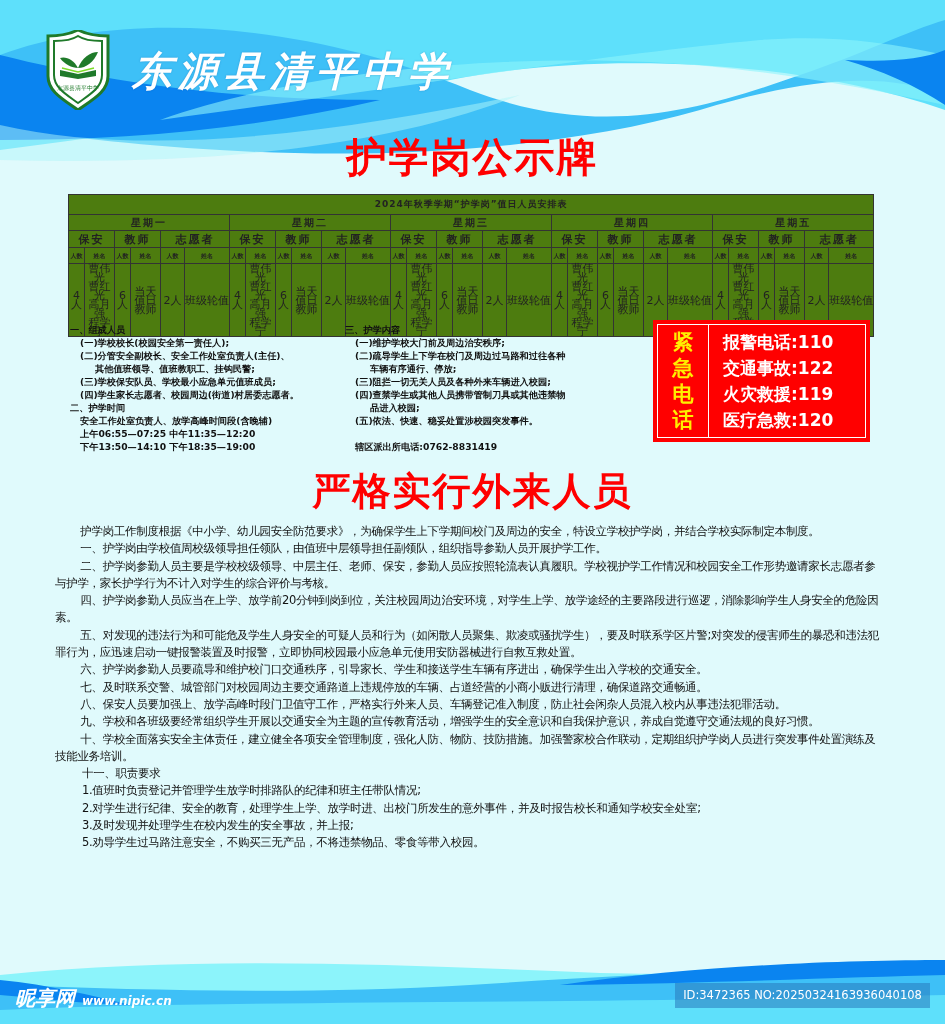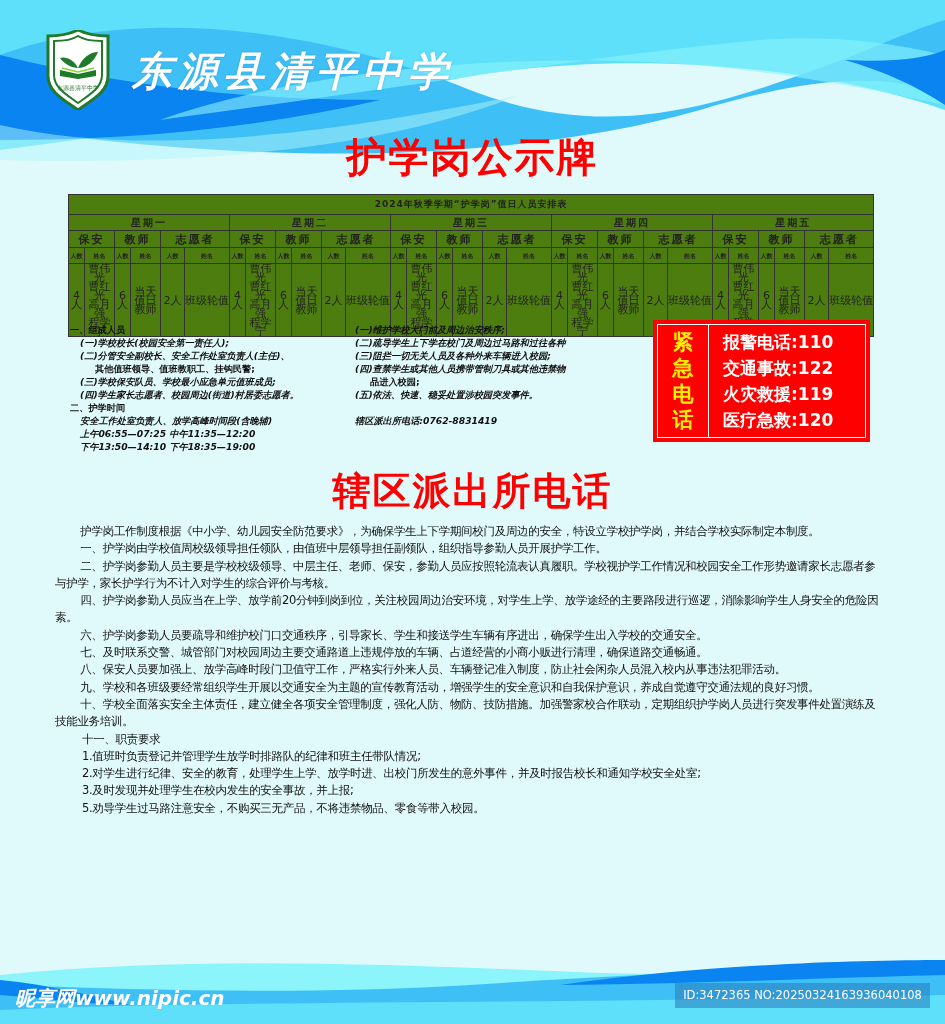--- a/index.html
+++ b/index.html
@@ -41,21 +41,21 @@
   .schedule .role-cell { height: 17px; font-size: 11px; font-weight: bold; letter-spacing: 2px; }
   .schedule .sub-cell { height: 16px; font-size: 6px; font-weight: bold; }
   .schedule .data-cell { height: 43px; font-size: 11px; }
   .names { white-space: pre-line; }
 
   
   .info { position: absolute; z-index: 2; font-size: 9.2px; font-weight: bold; line-height: 13px; color: #111; }
   .info-left { left: 70px; top: 323px; width: 280px; }
   .info-mid { left: 345px; top: 323px; width: 300px; }
   .info-line { white-space: nowrap; }
-  .ind1 { padding-left: 10px; font-style: italic; }
+  .ind1 { padding-left: 10px; }
   .ind2 { padding-left: 25px; }
   .gap { height: 13px; }
 
   .emergency {
     position: absolute; left: 653px; top: 320px; width: 217px; height: 122px; z-index: 2;
     background: #f00; padding: 4px;
   }
   .emergency-inner {
     border: 1px solid #fff; width: 100%; height: 100%; display: flex;
   }
@@ -74,21 +74,21 @@
     position: absolute; left: 55px; top: 523px; width: 830px; z-index: 2;
     font-size: 11.5px; font-weight: normal; line-height: 17.3px; color: #111; letter-spacing: -0.3px;
   }
   .rules p { text-indent: 2.2em; }
   .rules .item { padding-left: 27px; white-space: nowrap; }
 
   .wm-left {
     position: absolute; left: 15px; top: 985px; z-index: 3; color: #fff;
     font-weight: bold; font-style: italic; font-size: 20px; white-space: nowrap;
   }
-  .wm-left .url { font-size: 20px; margin-left: 0; }
+  .wm-left .url { font-size: 12px; margin-left: 7px; }
   .wm-right {
     position: absolute; left: 675px; top: 983px; width: 255px; height: 25px; z-index: 3;
     background: rgba(40,120,190,0.55); color: #fff; font-size: 11.5px; line-height: 25px;
     text-align: center; white-space: nowrap;
   }
 </style>
 </head>
 <body>
 
 <svg class="bg-top" viewBox="0 0 945 190" preserveAspectRatio="none">
@@ -281,22 +281,24 @@
   <div class="info-line ind2">其他值班领导、值班教职工、挂钩民警;</div>
   <div class="info-line ind1">(三)学校保安队员、学校最小应急单元值班成员;</div>
   <div class="info-line ind1">(四)学生家长志愿者、校园周边(街道)村居委志愿者。</div>
   <div class="info-line">二、护学时间</div>
   <div class="info-line ind1">安全工作处室负责人、放学高峰时间段(含晚辅)</div>
   <div class="info-line ind1">上午06:55—07:25   中午11:35—12:20</div>
   <div class="info-line ind1">下午13:50—14:10   下午18:35—19:00</div>
 </div>
 
 <div class="info info-mid">
+  <div class="info-line">三、护学内容</div>
   <div class="info-line ind1">(一)维护学校大门前及周边治安秩序;</div>
   <div class="info-line ind1">(二)疏导学生上下学在校门及周边过马路和过往各种</div>
+  <div class="info-line ind2">车辆有序通行、停放;</div>
   <div class="info-line ind1">(三)阻拦一切无关人员及各种外来车辆进入校园;</div>
   <div class="info-line ind1">(四)查禁学生或其他人员携带管制刀具或其他违禁物</div>
   <div class="info-line ind2">品进入校园;</div>
   <div class="info-line ind1">(五)依法、快速、稳妥处置涉校园突发事件。</div>
   <div class="gap"></div>
   <div class="info-line ind1">辖区派出所电话:0762-8831419</div>
 </div>
 
 <div class="emergency">
   <div class="emergency-inner">
@@ -308,27 +310,28 @@
     </div>
     <div class="em-list">
       <div class="em-row">报警电话:110</div>
       <div class="em-row">交通事故:122</div>
       <div class="em-row">火灾救援:119</div>
       <div class="em-row">医疗急救:120</div>
     </div>
   </div>
 </div>
 
-<div class="title-second">辖区派出所电话</div>
+<div class="title-second">严格实行外来人员</div>
 
 <div class="rules">
   <p>护学岗工作制度根据《中小学、幼儿园安全防范要求》，为确保学生上下学期间校门及周边的安全，特设立学校护学岗，并结合学校实际制定本制度。</p>
   <p>一、护学岗由学校值周校级领导担任领队，由值班中层领导担任副领队，组织指导参勤人员开展护学工作。</p>
   <p>二、护学岗参勤人员主要是学校校级领导、中层主任、老师、保安，参勤人员应按照轮流表认真履职。学校视护学工作情况和校园安全工作形势邀请家长志愿者参与护学，家长护学行为不计入对学生的综合评价与考核。</p>
   <p>四、护学岗参勤人员应当在上学、放学前20分钟到岗到位，关注校园周边治安环境，对学生上学、放学途经的主要路段进行巡逻，消除影响学生人身安全的危险因素。</p>
+  <p>五、对发现的违法行为和可能危及学生人身安全的可疑人员和行为（如闲散人员聚集、欺凌或骚扰学生），要及时联系学区片警;对突发的侵害师生的暴恐和违法犯罪行为，应迅速启动一键报警装置及时报警，立即协同校园最小应急单元使用安防器械进行自救互救处置。</p>
   <p>六、护学岗参勤人员要疏导和维护校门口交通秩序，引导家长、学生和接送学生车辆有序进出，确保学生出入学校的交通安全。</p>
   <p>七、及时联系交警、城管部门对校园周边主要交通路道上违规停放的车辆、占道经营的小商小贩进行清理，确保道路交通畅通。</p>
   <p>八、保安人员要加强上、放学高峰时段门卫值守工作，严格实行外来人员、车辆登记准入制度，防止社会闲杂人员混入校内从事违法犯罪活动。</p>
   <p>九、学校和各班级要经常组织学生开展以交通安全为主题的宣传教育活动，增强学生的安全意识和自我保护意识，养成自觉遵守交通法规的良好习惯。</p>
   <p>十、学校全面落实安全主体责任，建立健全各项安全管理制度，强化人防、物防、技防措施。加强警家校合作联动，定期组织护学岗人员进行突发事件处置演练及技能业务培训。</p>
   <div class="item">十一、职责要求</div>
   <div class="item">1.值班时负责登记并管理学生放学时排路队的纪律和班主任带队情况;</div>
   <div class="item">2.对学生进行纪律、安全的教育，处理学生上学、放学时进、出校门所发生的意外事件，并及时报告校长和通知学校安全处室;</div>
   <div class="item">3.及时发现并处理学生在校内发生的安全事故，并上报;</div>
   <div class="item">5.劝导学生过马路注意安全，不购买三无产品，不将违禁物品、零食等带入校园。</div>

